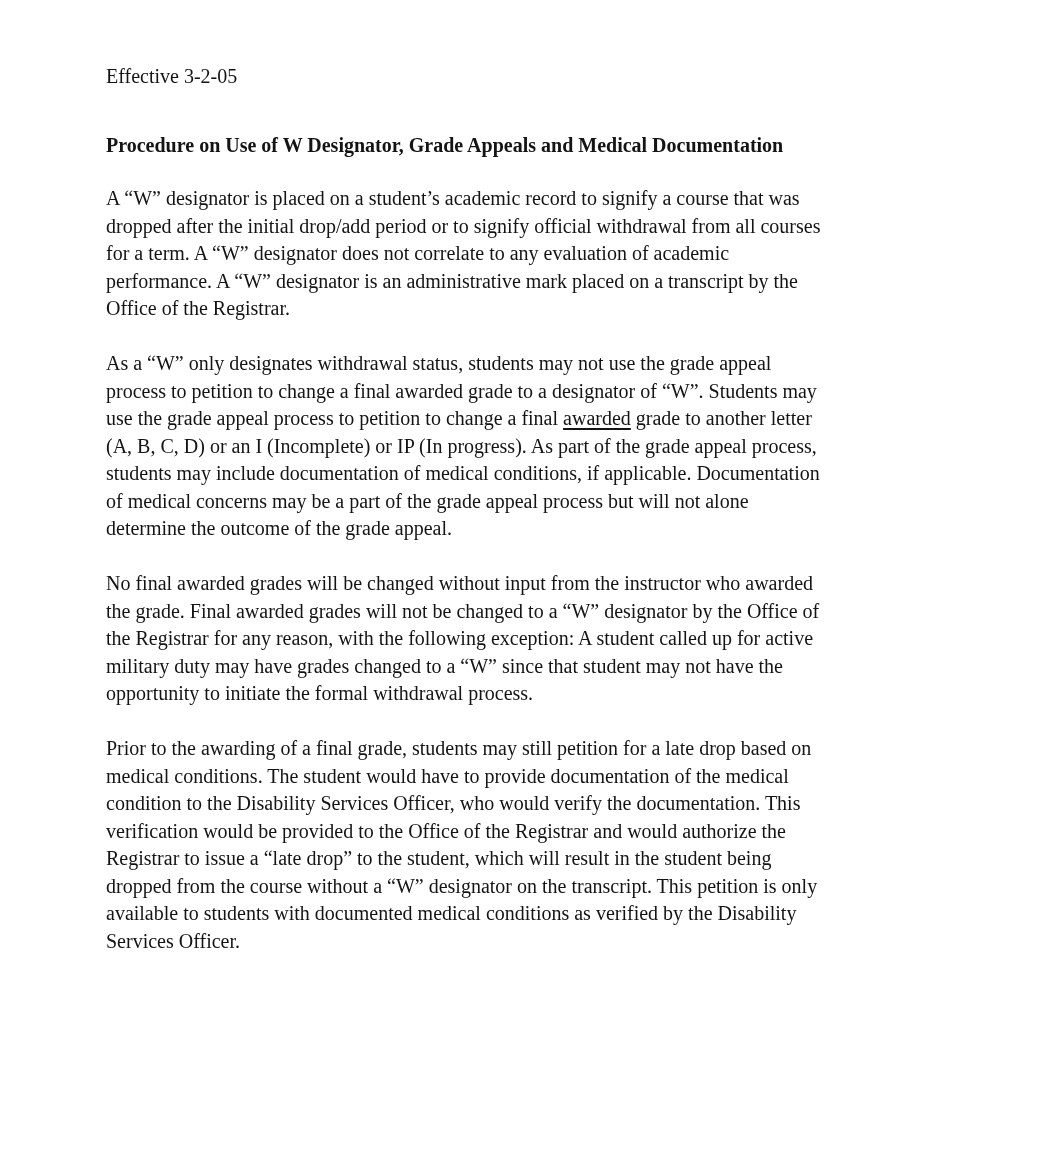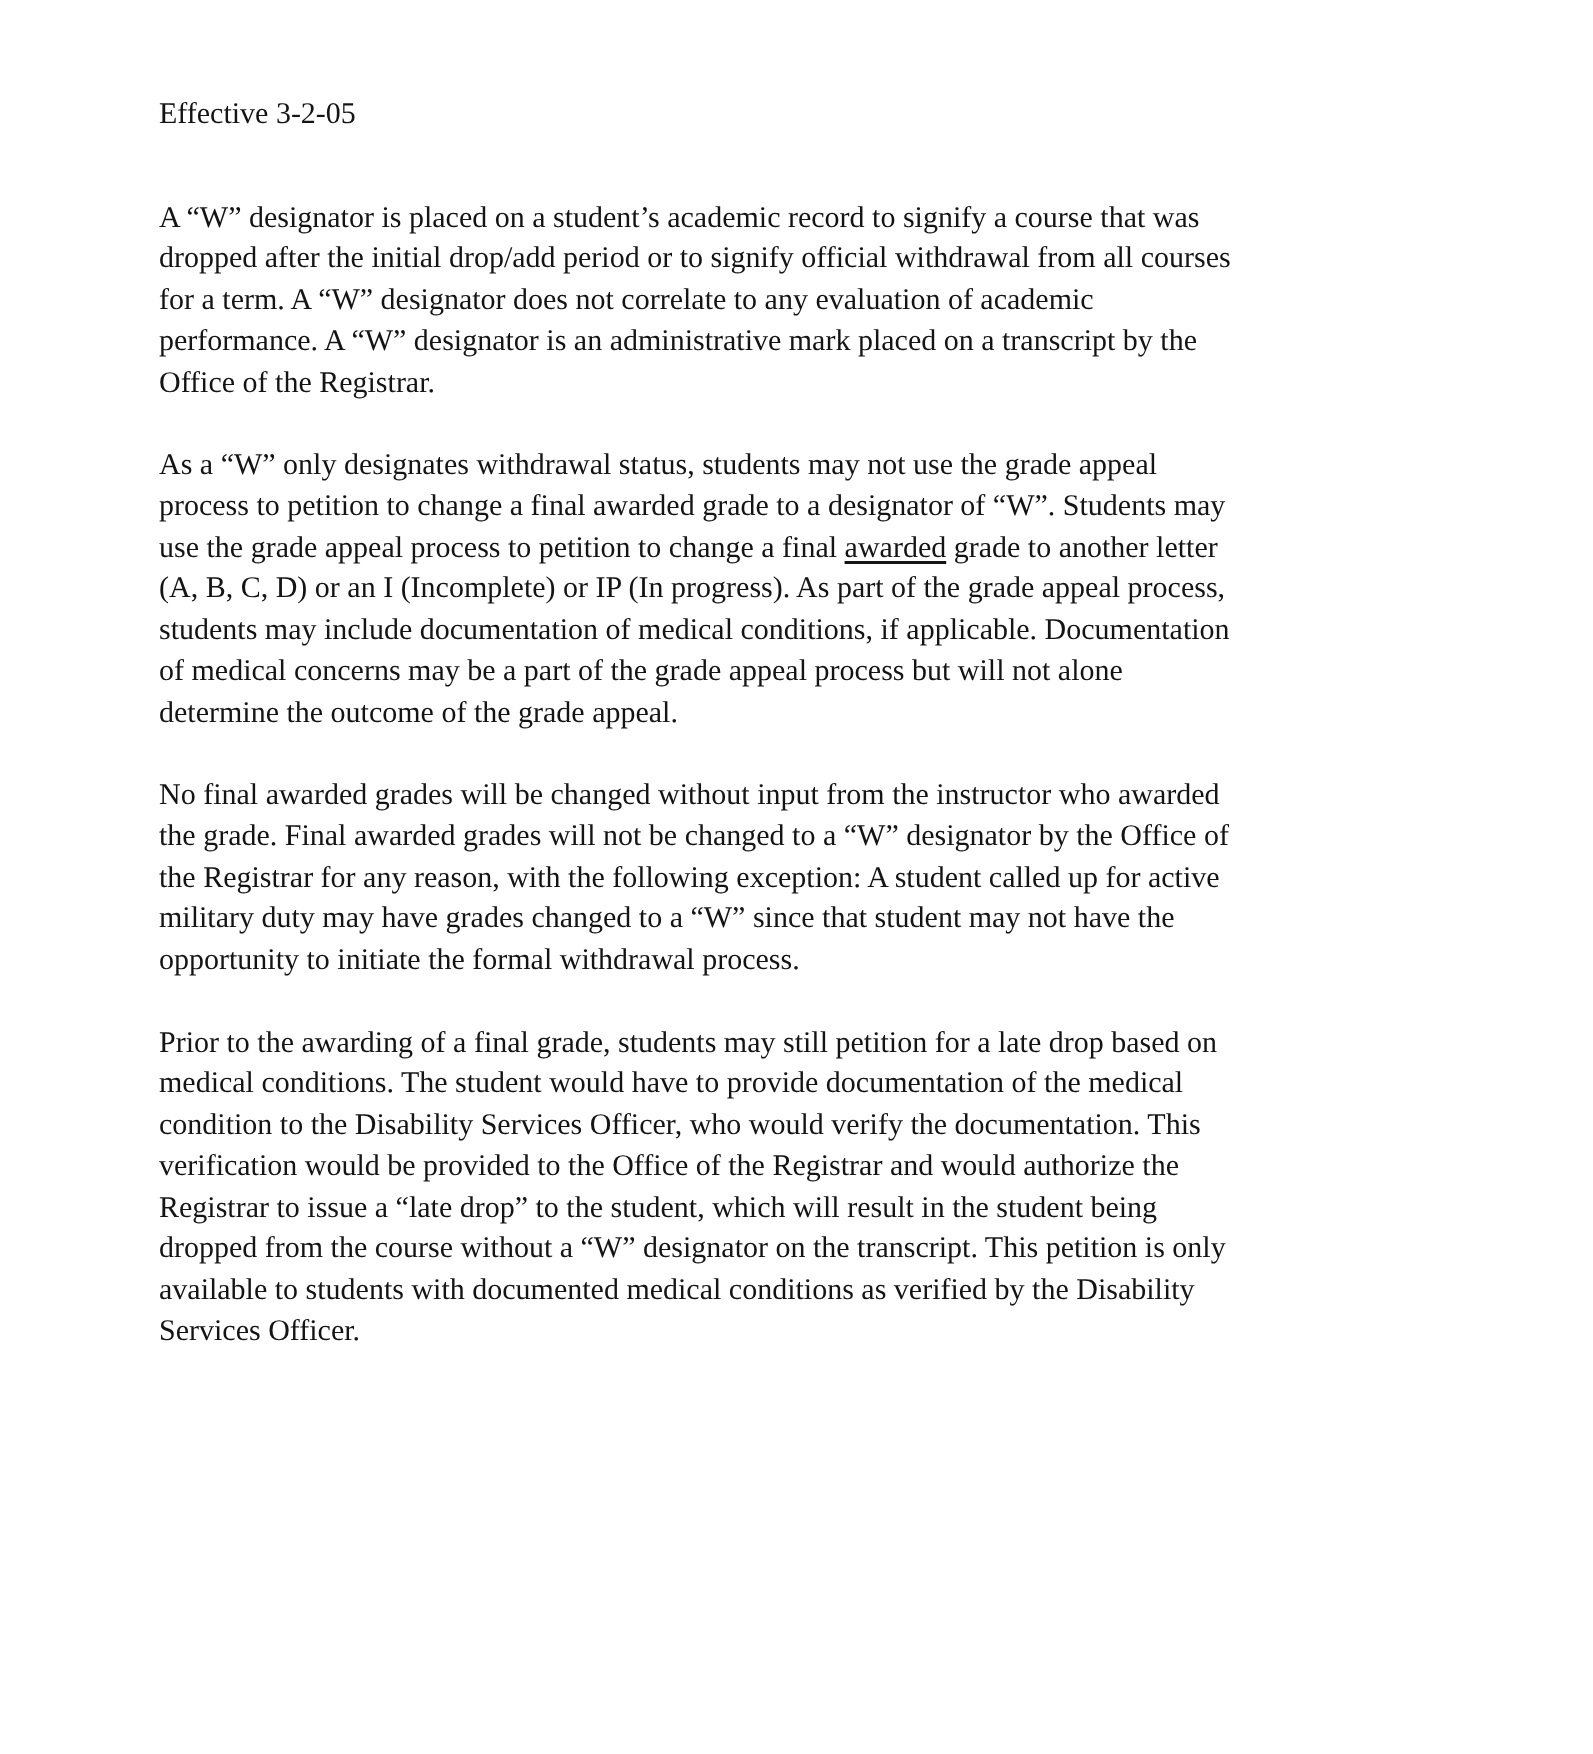--- a/index.html
+++ b/index.html
@@ -39,19 +39,20 @@
   }
   .doc-body u {
     text-underline-offset: 3px;
   }
 </style>
 </head>
 <body>
 
 <div class="page">
   <div class="effective-date">Effective 3-2-05</div>
+  <div class="doc-title">Procedure on Use of W Designator, Grade Appeals and Medical Documentation</div>
   <div class="doc-body">
       <p>A “W” designator is placed on a student’s academic record to signify a course that was<br>dropped after the initial drop/add period or to signify official withdrawal from all courses<br>for a term. A “W” designator does not correlate to any evaluation of academic<br>performance. A “W” designator is an administrative mark placed on a transcript by the<br>Office of the Registrar.</p>
       <p>As a “W” only designates withdrawal status, students may not use the grade appeal<br>process to petition to change a final awarded grade to a designator of “W”. Students may<br>use the grade appeal process to petition to change a final <u>awarded</u> grade to another letter<br>(A, B, C, D) or an I (Incomplete) or IP (In progress). As part of the grade appeal process,<br>students may include documentation of medical conditions, if applicable. Documentation<br>of medical concerns may be a part of the grade appeal process but will not alone<br>determine the outcome of the grade appeal.</p>
       <p>No final awarded grades will be changed without input from the instructor who awarded<br>the grade. Final awarded grades will not be changed to a “W” designator by the Office of<br>the Registrar for any reason, with the following exception: A student called up for active<br>military duty may have grades changed to a “W” since that student may not have the<br>opportunity to initiate the formal withdrawal process.</p>
       <p>Prior to the awarding of a final grade, students may still petition for a late drop based on<br>medical conditions. The student would have to provide documentation of the medical<br>condition to the Disability Services Officer, who would verify the documentation. This<br>verification would be provided to the Office of the Registrar and would authorize the<br>Registrar to issue a “late drop” to the student, which will result in the student being<br>dropped from the course without a “W” designator on the transcript. This petition is only<br>available to students with documented medical conditions as verified by the Disability<br>Services Officer.</p>
     </div>
 </div>
 
 </body></html>

